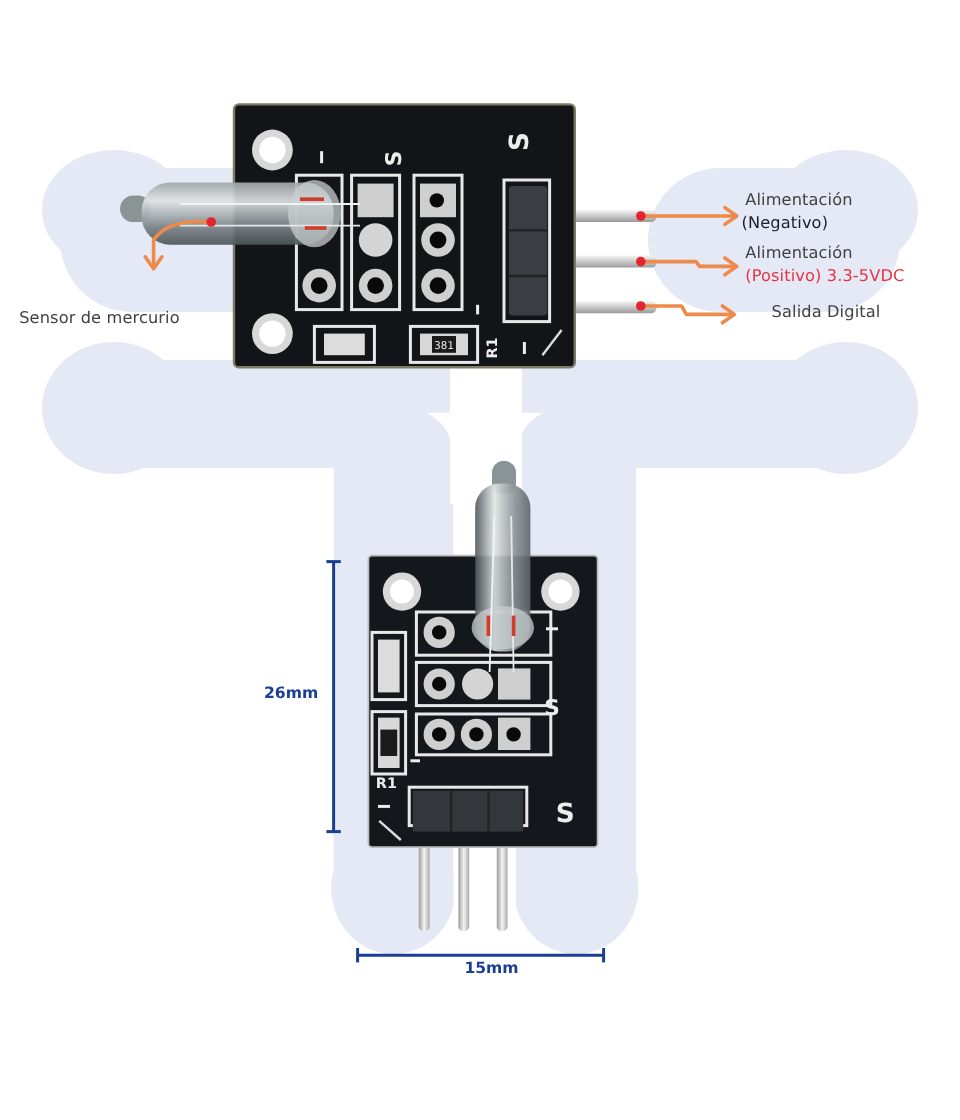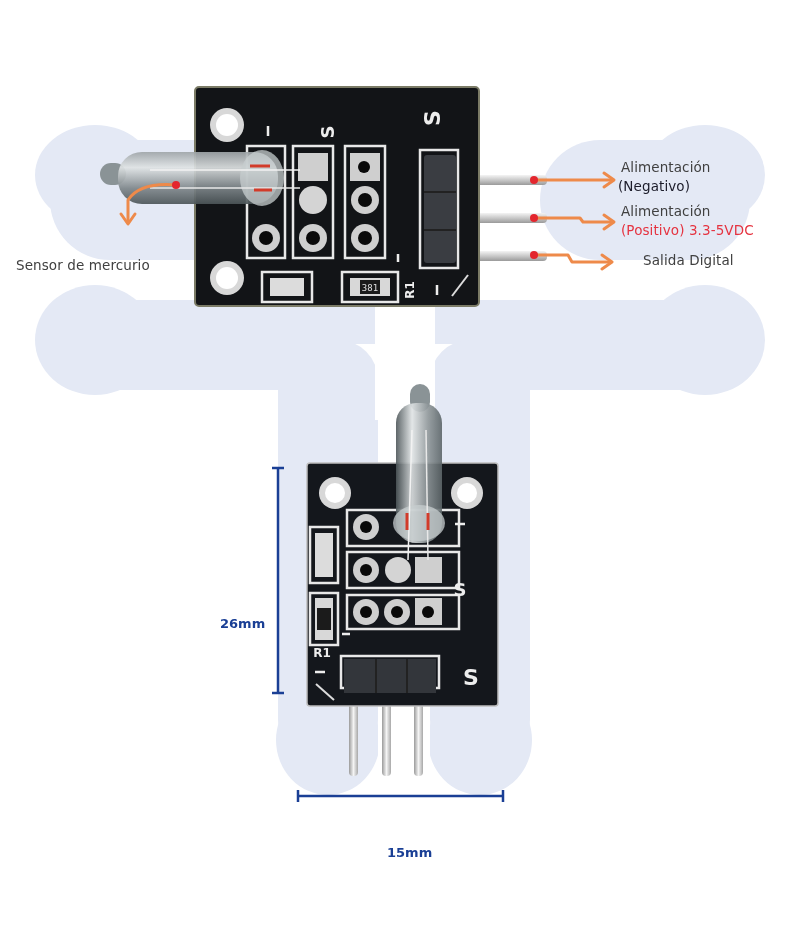--- a/index.html
+++ b/index.html
@@ -2,21 +2,21 @@
 <html><head>
 <meta charset="utf-8">
 <style>
   html, body { margin: 0; padding: 0; background: #ffffff; }
   body { width: 800px; height: 933px; position: relative; overflow: hidden; font-family: "DejaVu Sans", sans-serif; }
   #stage { position: absolute; left: 0; top: 0; width: 800px; height: 933px; }
   .lbl { position: absolute; font-family: "DejaVu Sans", sans-serif; font-size: 13.5px; line-height: 18px; white-space: nowrap; letter-spacing: 0.1px; }
   .blue { color: #404040; }
   .dark { color: #1c1c2a; }
   .red  { color: #e53340; }
-  .dim-text { position: absolute; font-family: "DejaVu Sans", sans-serif; font-size: 13px; font-weight: bold; color: #1a3f95; margin-top: 45px; }
+  .dim-text { position: absolute; font-family: "DejaVu Sans", sans-serif; font-size: 13px; font-weight: bold; color: #1a3f95; }
 </style>
 </head>
 <body>
 
 <svg id="stage" width="800" height="933" viewBox="0 0 800 933" xmlns="http://www.w3.org/2000/svg">
   <defs>
     <linearGradient id="pinGrad" x1="0" y1="0" x2="0" y2="1">
       <stop offset="0" stop-color="#f4f4f4"></stop>
       <stop offset="0.5" stop-color="#c9c9c9"></stop>
       <stop offset="1" stop-color="#9a9a9a"></stop>

